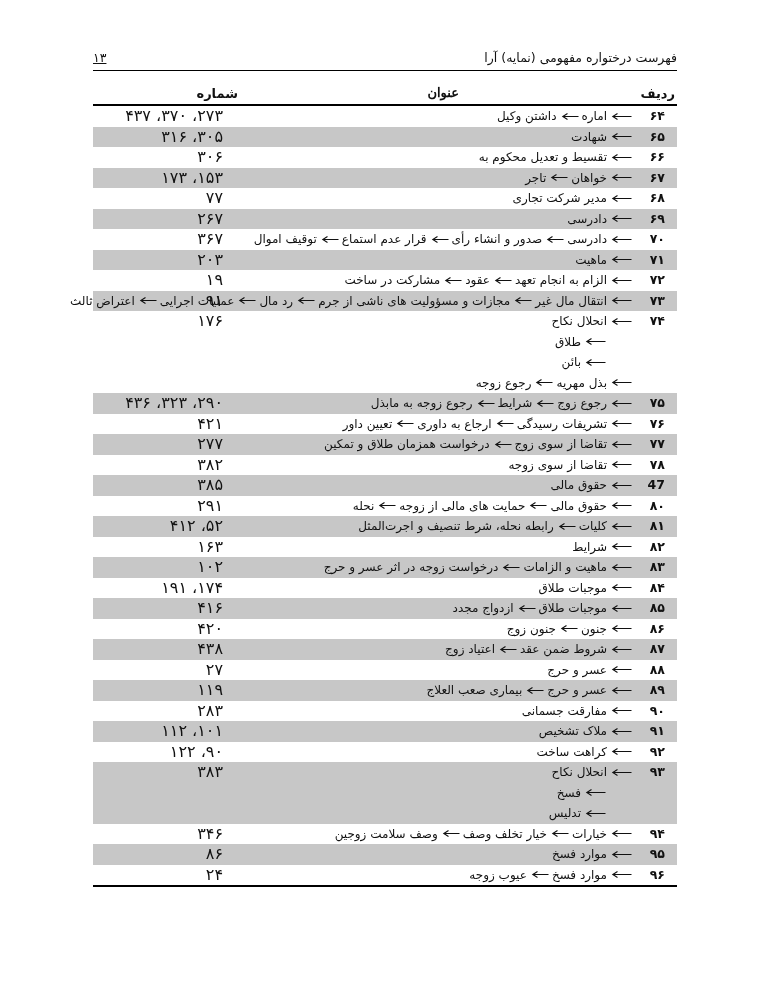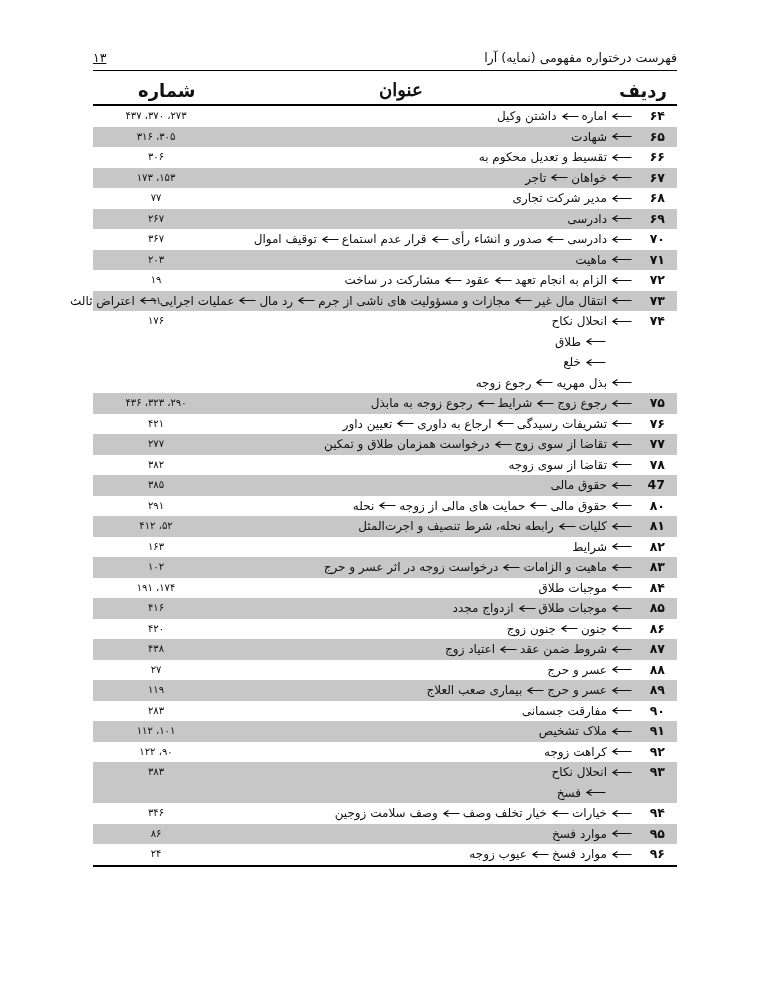--- a/index.html
+++ b/index.html
@@ -11,40 +11,40 @@
   .content { position:absolute; left:93px; top:44px; width:584px; }
 
   
   .pagehead { display:flex; direction:rtl; justify-content:space-between; align-items:flex-end; height:21px; }
   .pagehead .ptitle { font-size:12.5px; }
   .pagehead .pnum   { font-size:12.5px;text-decoration:underline; }
   .rule-thin  { border-top:1.3px solid #000; margin-top:5px; }
 
   
   .colhead { position:relative; height:33px; }
-  .colhead .ch { position:absolute; bottom:3px; font-weight:bold; font-size:18px; text-align:left; }
+  .colhead .ch { position:absolute; bottom:3px; font-weight:bold; font-size:13px; text-align:right; }
   .ch-radif  { right:2px;  width:56px; }
   .ch-onvan  { left:286px; width:80px;font-family:Liberation Serif, serif; }
   .ch-shomare{ left:45px;  width:100px; }
   .rule-thick { border-top:2.2px solid #000; }
   .rule-bottom{ border-top:2.2px solid #000; }
 
   
   .line { position:relative; height:20.5px; }
   .line.stripe { background:#c7c7c7; }
   .no   { position:absolute; right:12px; top:0; width:40px; text-align:right;
           font-weight:bold; font-size:12.5px; line-height:20.5px; direction:rtl; }
   .path { position:absolute; right:45px; top:0; height:20.5px;
           display:flex; direction:rtl; align-items:center; gap:3px;
           white-space:nowrap; font-size:12px; }
   .path.ind1 { right:71px;text-align:center; }
   .seg { display:inline-block; }
   .arrow-icon { display:inline-block; flex:0 0 auto; }
-  .refs { position:absolute; left:7px; top:0; width:112px; text-align:center;
-          font-size:10px; line-height:20.5px; direction:rtl; }
+  .refs { position:absolute; left:18px; top:0; width:112px; 
+          font-size:16px; line-height:20.5px; direction:rtl; }
 </style>
 </head>
 <body>
 
 <div class="sheet">
   <div class="content">
 
     <div class="pagehead">
       <div class="ptitle">فهرست درختواره مفهومی (نمایه) آرا</div>
       <div class="pnum">۱۳</div>
@@ -221,21 +221,21 @@
               <path d="M21.5 4.5 H3 M7.5 1.5 L2.8 4.5 L7.5 7.5" stroke="#111111" stroke-width="1.1" fill="none"></path>
             </svg>
             <span class="seg">طلاق</span>
           </div>
         </div>
         <div class="line">
           <div class="path ind1">
             <svg width="22" height="9" viewBox="0 0 22 9" class="arrow-icon">
               <path d="M21.5 4.5 H3 M7.5 1.5 L2.8 4.5 L7.5 7.5" stroke="#111111" stroke-width="1.1" fill="none"></path>
             </svg>
-            <span class="seg">خلع</span>
+            <span class="seg">بائن</span>
           </div>
         </div>
         <div class="line">
           <div class="path">
             <svg width="22" height="9" viewBox="0 0 22 9" class="arrow-icon">
               <path d="M21.5 4.5 H3 M7.5 1.5 L2.8 4.5 L7.5 7.5" stroke="#111111" stroke-width="1.1" fill="none"></path>
             </svg>
             <span class="seg">بذل مهریه</span>
             <svg width="19" height="9" viewBox="0 0 19 9" class="arrow-icon">
               <path d="M18.5 4.5 H3 M7.5 1.5 L2.8 4.5 L7.5 7.5" stroke="#111111" stroke-width="1.1" fill="none"></path>
@@ -464,40 +464,48 @@
             <span class="seg">ملاک تشخیص</span>
           </div>
           <div class="refs">۱۰۱، ۱۱۲</div>
         </div>
         <div class="line">
           <div class="no">۹۲</div>
           <div class="path">
             <svg width="22" height="9" viewBox="0 0 22 9" class="arrow-icon">
               <path d="M21.5 4.5 H3 M7.5 1.5 L2.8 4.5 L7.5 7.5" stroke="#111111" stroke-width="1.1" fill="none"></path>
             </svg>
-            <span class="seg">کراهت زوجه</span>
+            <span class="seg">کراهت ساخت</span>
           </div>
           <div class="refs">۹۰، ۱۲۲</div>
         </div>
         <div class="line stripe">
           <div class="no">۹۳</div>
           <div class="path">
             <svg width="22" height="9" viewBox="0 0 22 9" class="arrow-icon">
               <path d="M21.5 4.5 H3 M7.5 1.5 L2.8 4.5 L7.5 7.5" stroke="#111111" stroke-width="1.1" fill="none"></path>
             </svg>
             <span class="seg">انحلال نکاح</span>
           </div>
           <div class="refs">۳۸۳</div>
         </div>
         <div class="line stripe">
           <div class="path ind1">
             <svg width="22" height="9" viewBox="0 0 22 9" class="arrow-icon">
               <path d="M21.5 4.5 H3 M7.5 1.5 L2.8 4.5 L7.5 7.5" stroke="#111111" stroke-width="1.1" fill="none"></path>
             </svg>
             <span class="seg">فسخ</span>
+          </div>
+        </div>
+        <div class="line stripe">
+          <div class="path ind1">
+            <svg width="22" height="9" viewBox="0 0 22 9" class="arrow-icon">
+              <path d="M21.5 4.5 H3 M7.5 1.5 L2.8 4.5 L7.5 7.5" stroke="#111111" stroke-width="1.1" fill="none"></path>
+            </svg>
+            <span class="seg">تدلیس</span>
           </div>
         </div>
         <div class="line">
           <div class="no">۹۴</div>
           <div class="path">
             <svg width="22" height="9" viewBox="0 0 22 9" class="arrow-icon">
               <path d="M21.5 4.5 H3 M7.5 1.5 L2.8 4.5 L7.5 7.5" stroke="#111111" stroke-width="1.1" fill="none"></path>
             </svg>
             <span class="seg">خیارات</span>
             <svg width="19" height="9" viewBox="0 0 19 9" class="arrow-icon">

